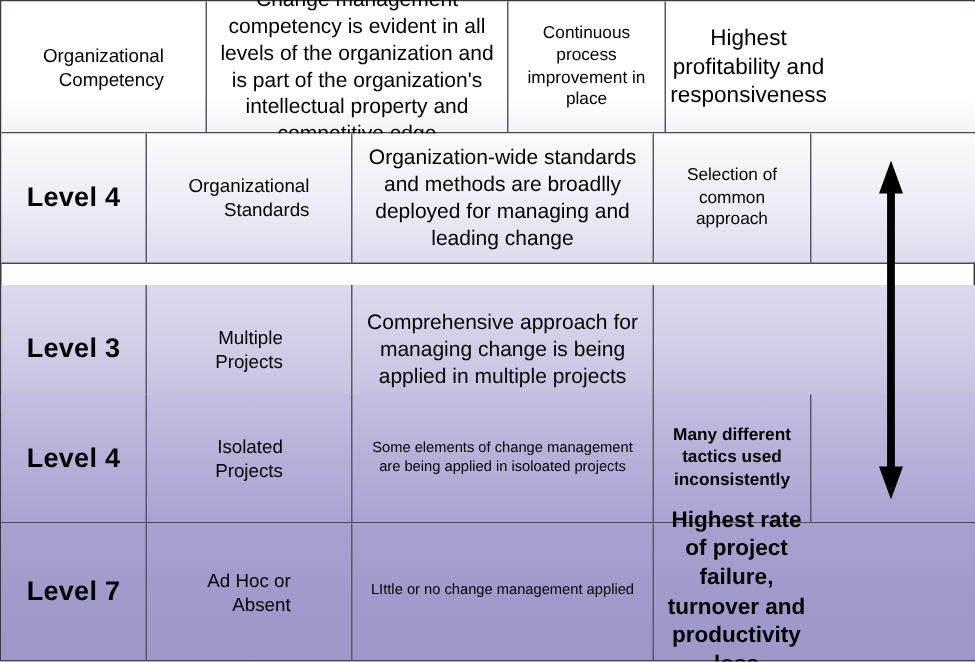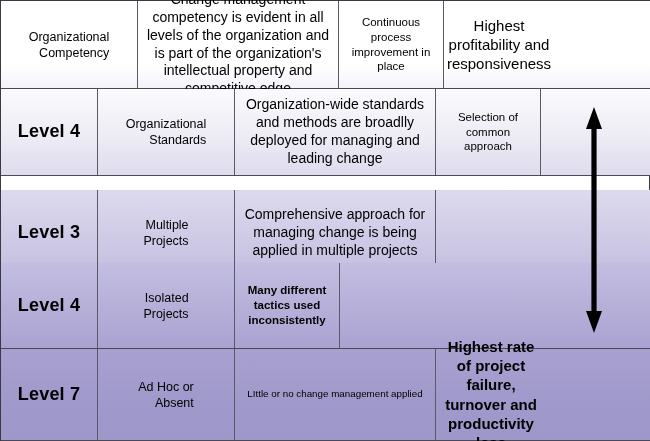--- a/index.html
+++ b/index.html
@@ -146,20 +146,23 @@
   </div>
 
   <div class="row row-l2">
     <div class="cell col-level">
       <span class="level-label">Level 4</span>
     </div>
     <div class="cell col-name">
       <span class="name-text" style="white-space:pre-line">Isolated
 Projects</span>
     </div>
+    <div class="cell col-desc">
+      <span class="desc-text small">Some elements of change management are being applied in isoloated projects</span>
+    </div>
     <div class="cell col-process">
       <span class="process-text bold-note">Many different tactics used inconsistently</span>
     </div>
     <div class="cell col-outcome">
       <span class="outcome-text"></span>
     </div>
   </div>
 
   <div class="row row-l1">
     <div class="cell col-level">

